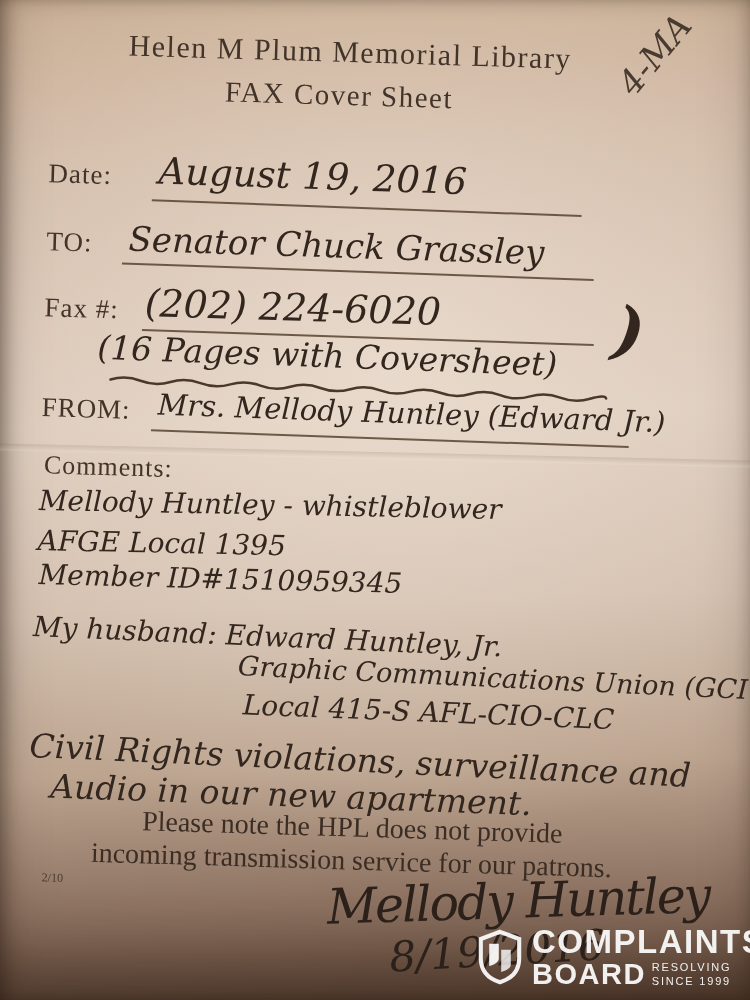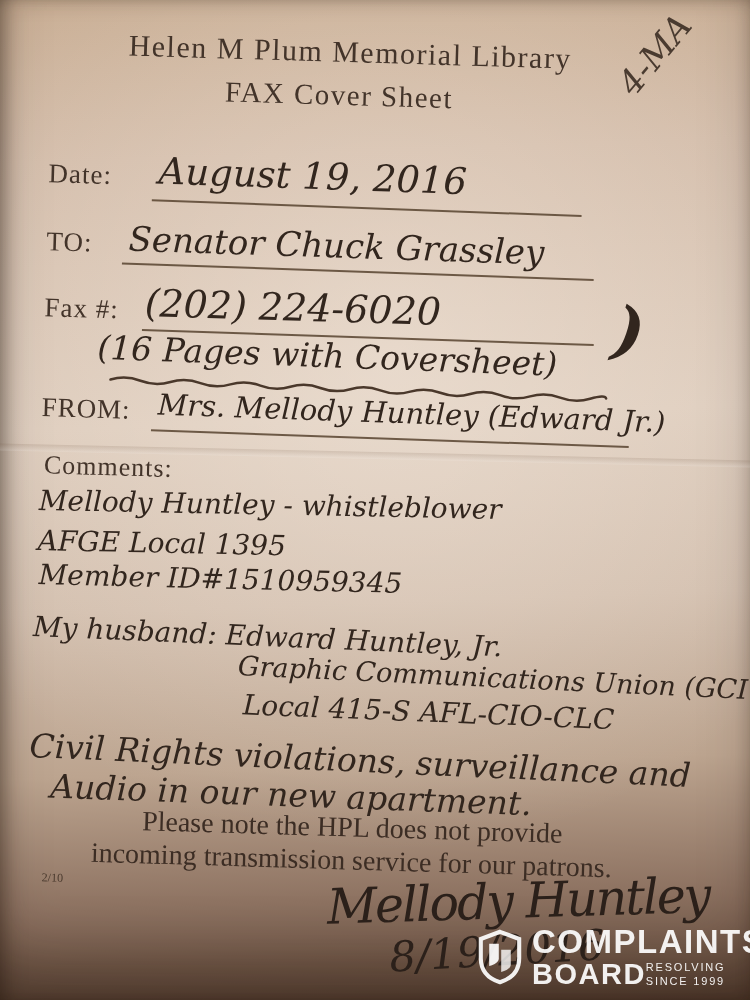--- a/index.html
+++ b/index.html
@@ -113,21 +113,21 @@
     display: flex; align-items: center;
     color: #ffffff; opacity: 0.92;
     font-family: "Liberation Sans", sans-serif;
     z-index: 5;
   }
   .wm-shield { width: 48px; height: 56px; margin-right: 8px; flex: 0 0 auto; }
   .wm-text { display: flex; flex-direction: column; line-height: 1; }
   .wm-line1 { font-size: 33px; font-weight: bold; letter-spacing: 1.5px; }
   .wm-row2 { display: flex; align-items: center; margin-top: 2px; }
   .wm-line2 { font-size: 29px; font-weight: bold; letter-spacing: 1.5px; }
-  .wm-tag { display: flex; flex-direction: column; }
+  .wm-tag { display: flex; flex-direction: column; margin-left: 6px; }
   .wm-tag1, .wm-tag2 { font-size: 11px; letter-spacing: 1.8px; line-height: 1.25; }
 </style>
 </head>
 <body>
 
 <div id="stage">
 
   <div id="paper">
 
     <div class="crease"></div>

